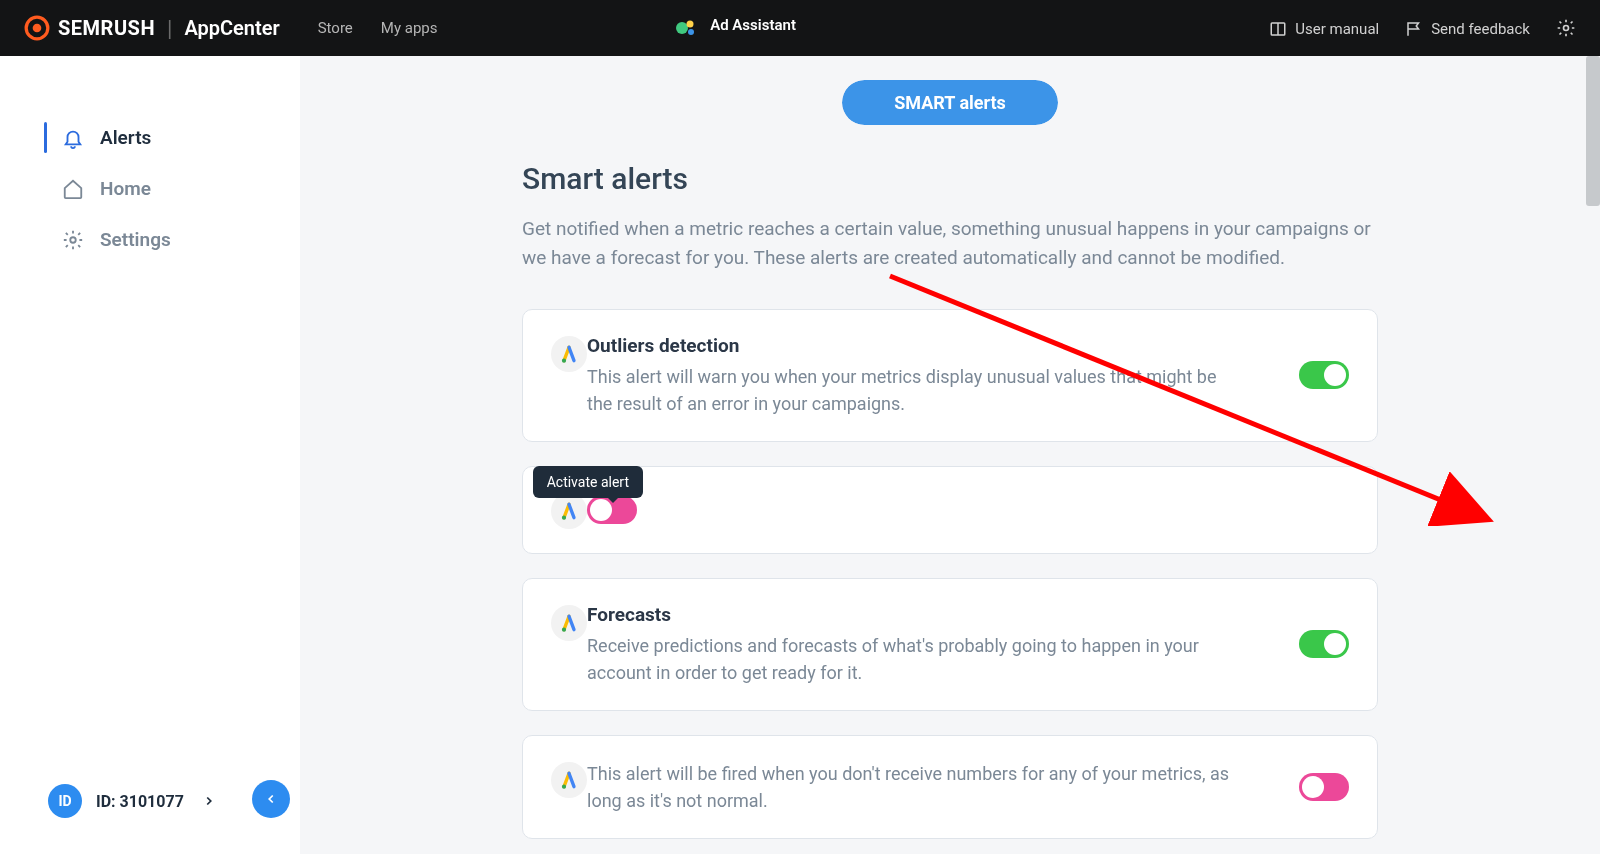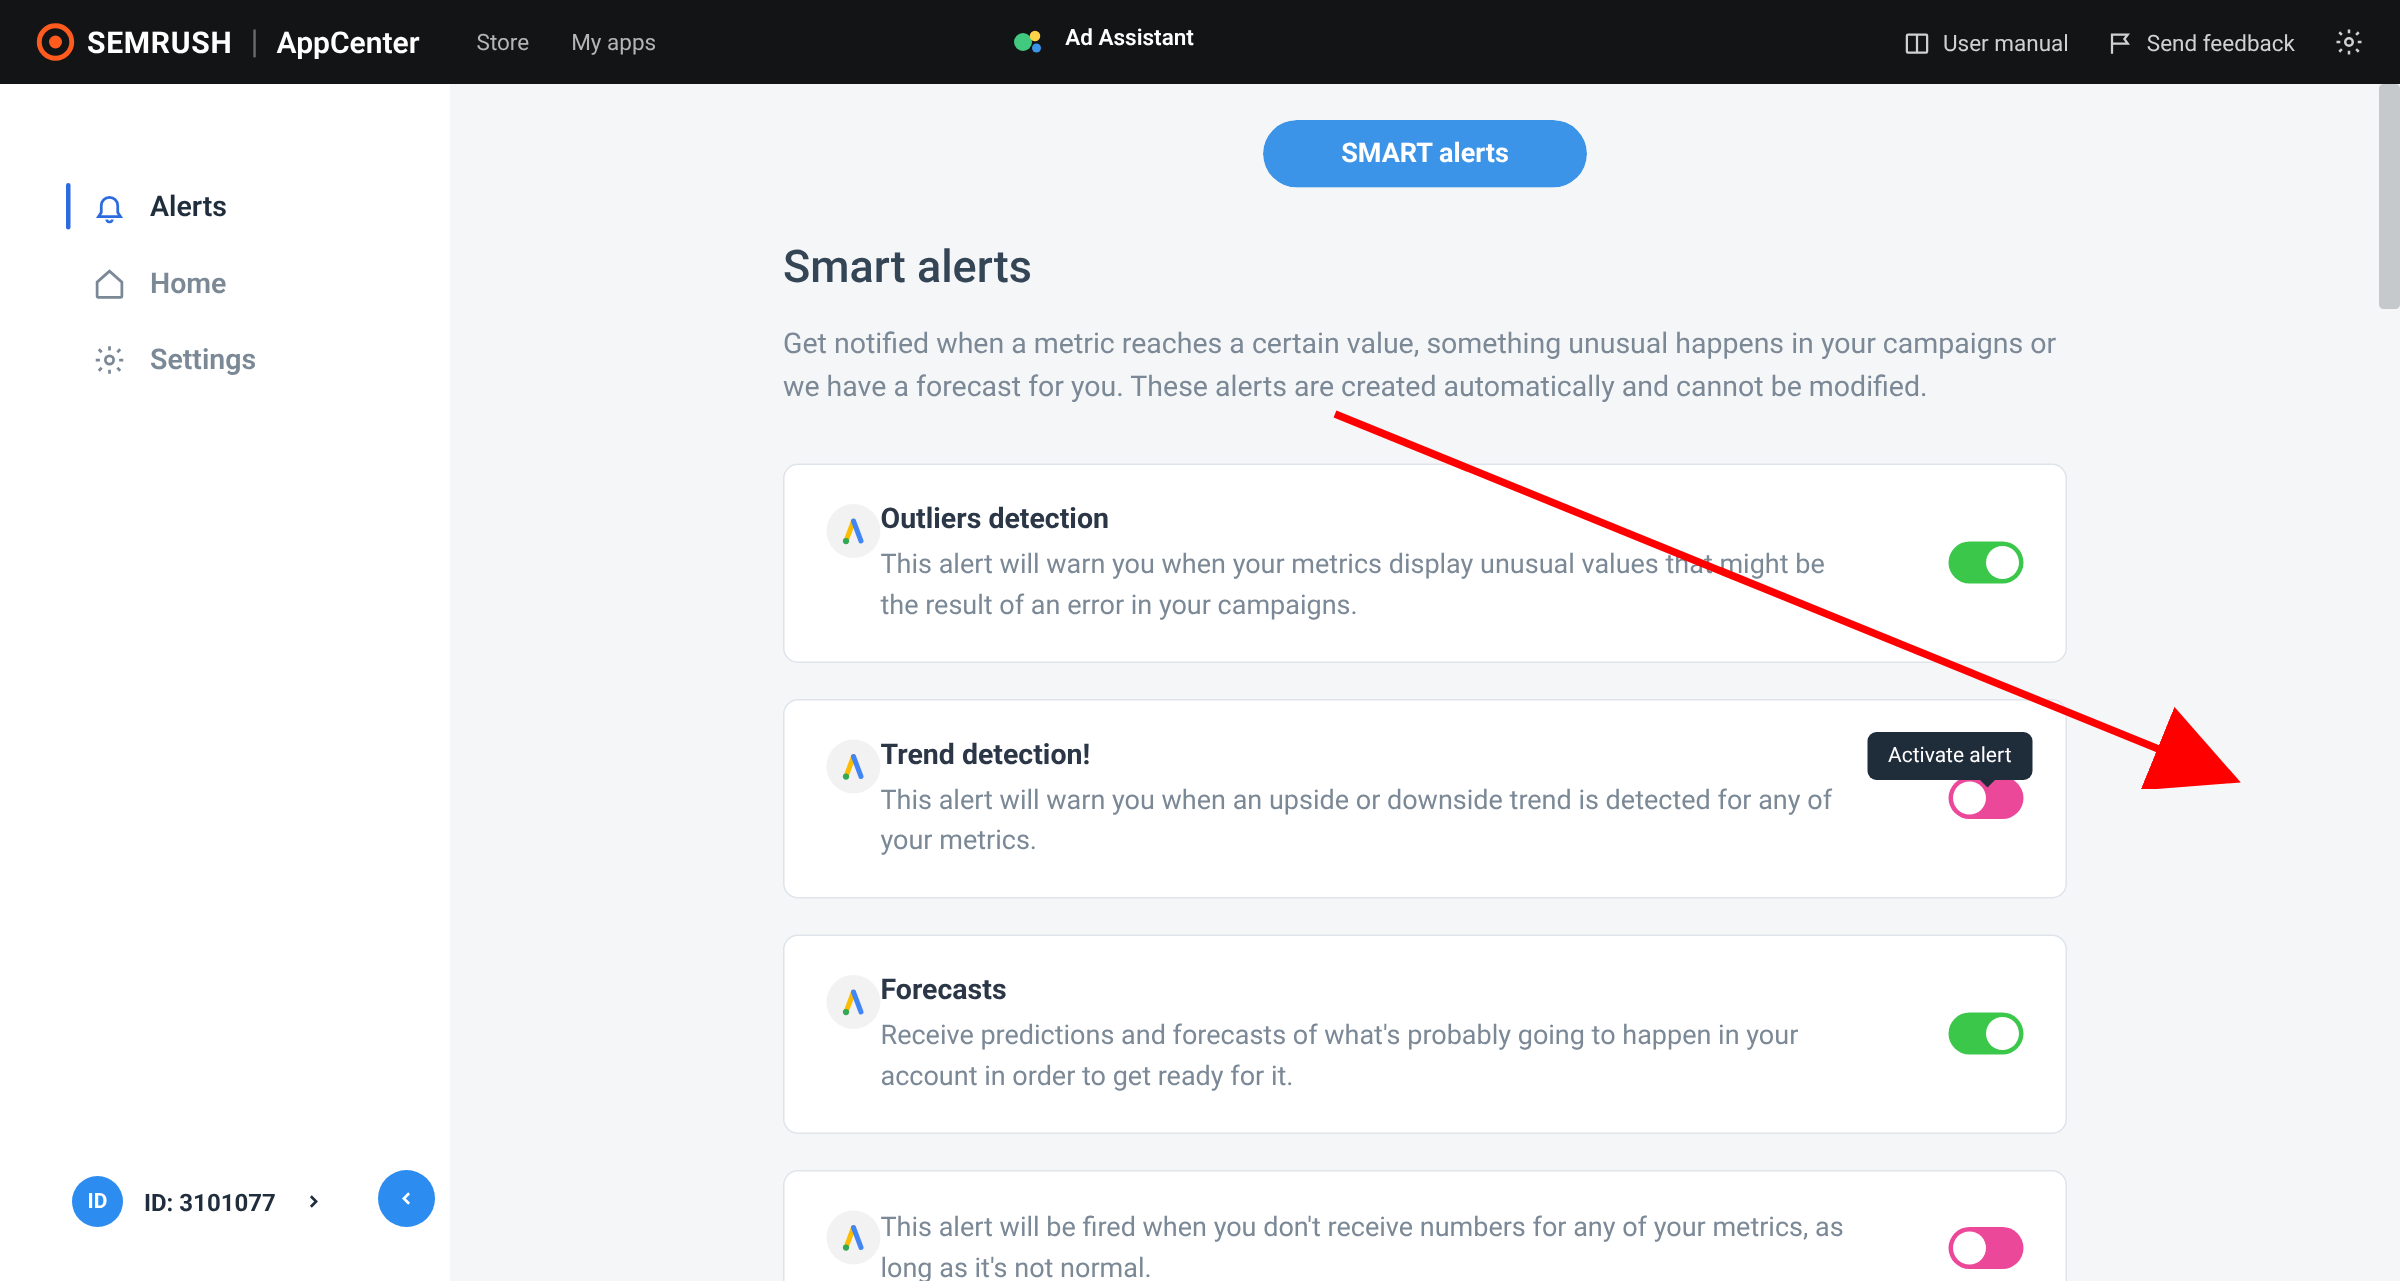--- a/index.html
+++ b/index.html
@@ -170,24 +170,20 @@
       </div>
 
       <div class="alert-card">
         <div class="alert-icon-wrap">
             <svg width="20" height="20" viewBox="0 0 24 24">
               <path d="M6 20L12 4" stroke="#fbbc04" stroke-width="4" stroke-linecap="round"></path>
               <path d="M12 4l6 16" stroke="#4285f4" stroke-width="4" stroke-linecap="round"></path>
               <circle cx="6" cy="20" r="2.5" fill="#34a853"></circle>
             </svg>
           </div>
-        <div class="alert-content">
-          <div class="alert-title">Trend detection!</div>
-          <div class="alert-desc">This alert will warn you when an upside or downside trend is detected for any of your metrics.</div>
-        </div>
         <div class="toggle off" style="position:relative;">
           <div class="toggle-knob"></div>
           <div class="tooltip">Activate alert</div>
         </div>
       </div>
 
       <div class="alert-card">
         <div class="alert-icon-wrap">
             <svg width="20" height="20" viewBox="0 0 24 24">
               <path d="M6 20L12 4" stroke="#fbbc04" stroke-width="4" stroke-linecap="round"></path>

